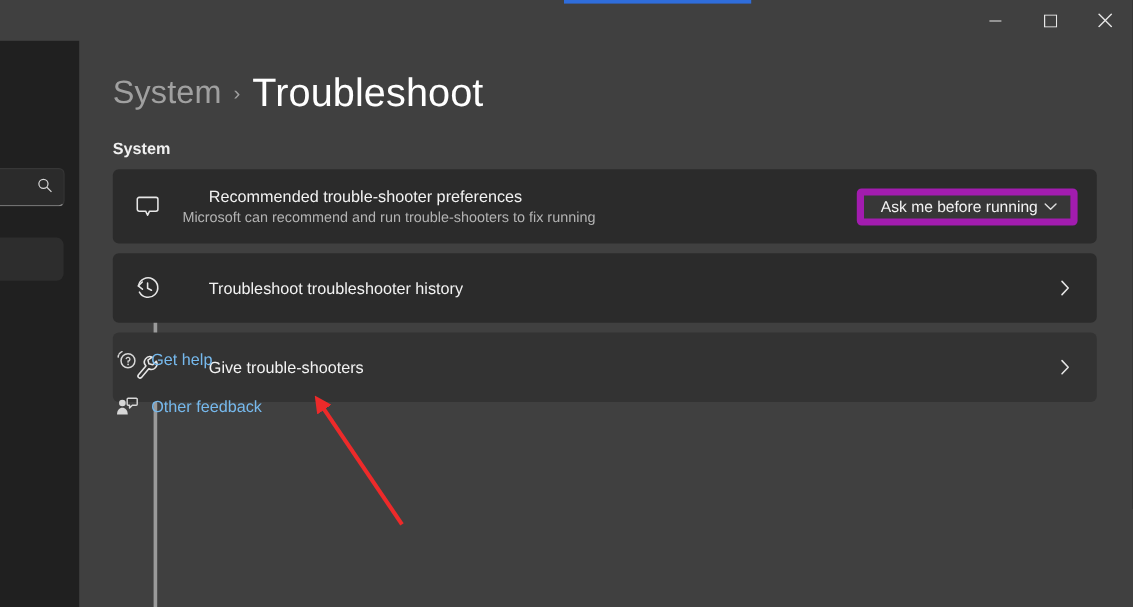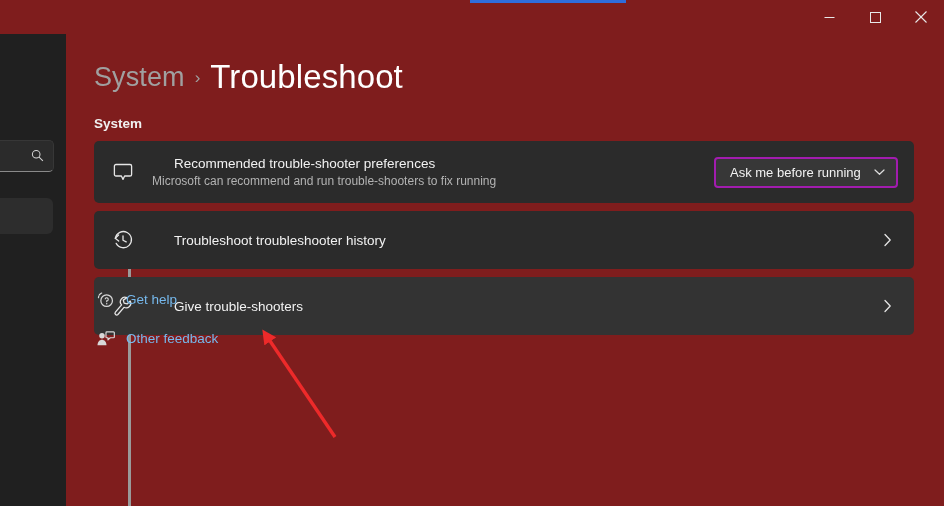--- a/index.html
+++ b/index.html
@@ -12,21 +12,21 @@
     overflow: hidden;
     background: #202020;
     font-family: "Liberation Sans", sans-serif;
     -webkit-font-smoothing: antialiased;
   }
 
   #app {
     position: relative;
     width: 944px;
     height: 506px;
-    background: #7f1d1d;
+    background: #404040;
   }
 
   
   .top-accent {
     position: absolute;
     left: 470px;
     top: 0;
     width: 156px;
     height: 3px;
     background: #2f6ddb;
@@ -201,21 +201,21 @@
   }
   .card-sub {
     font-size: 12px;
     color: #b3b3b3;
   }
 
   .dropdown {
     height: 31px;
     min-width: 184px;
     background: #373737;
-    border: 2px solid #a21caf;
+    border: 6px solid #a21caf;
     border-radius: 4px;
     box-sizing: border-box;
     display: flex;
     align-items: center;
     justify-content: space-between;
     padding: 0 11px 0 14px;
   }
   .dropdown-value {
     font-size: 13px;
     color: #f2f2f2;

